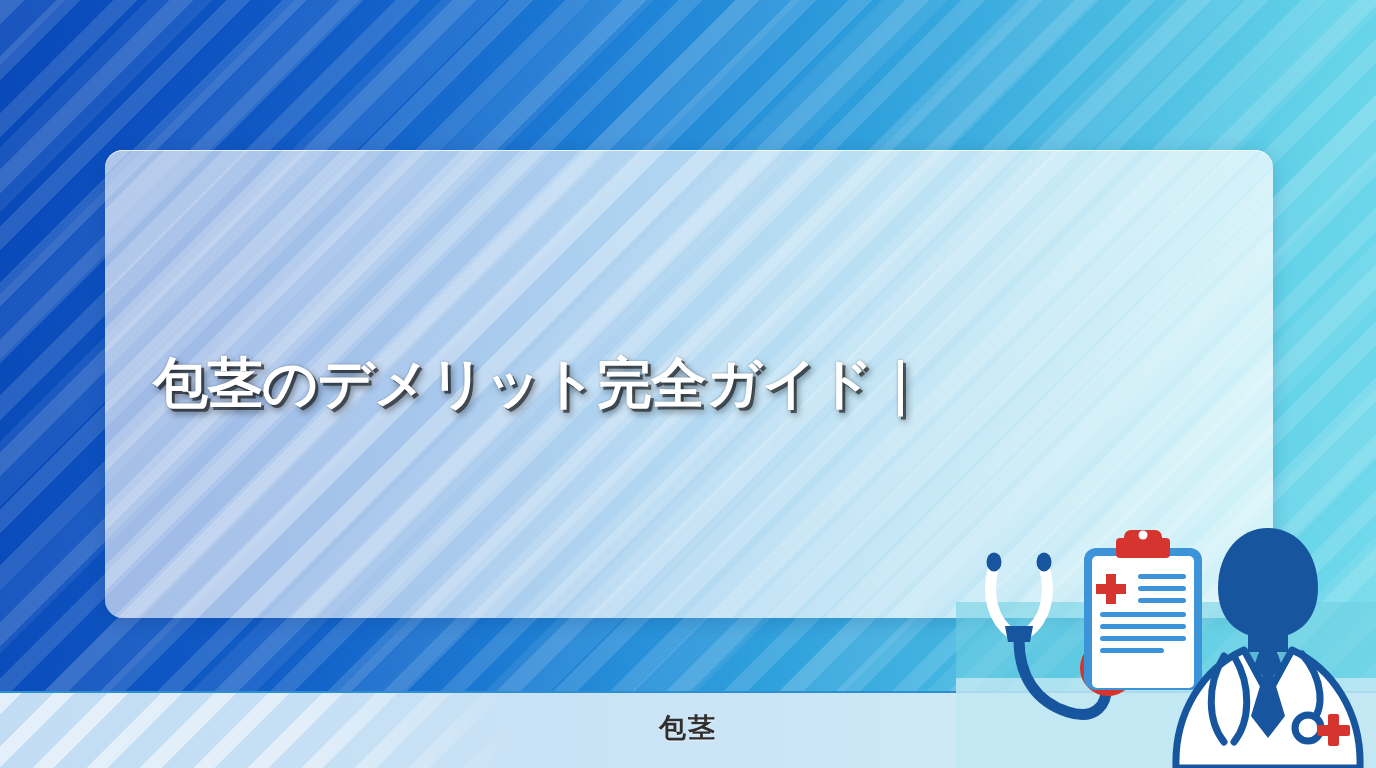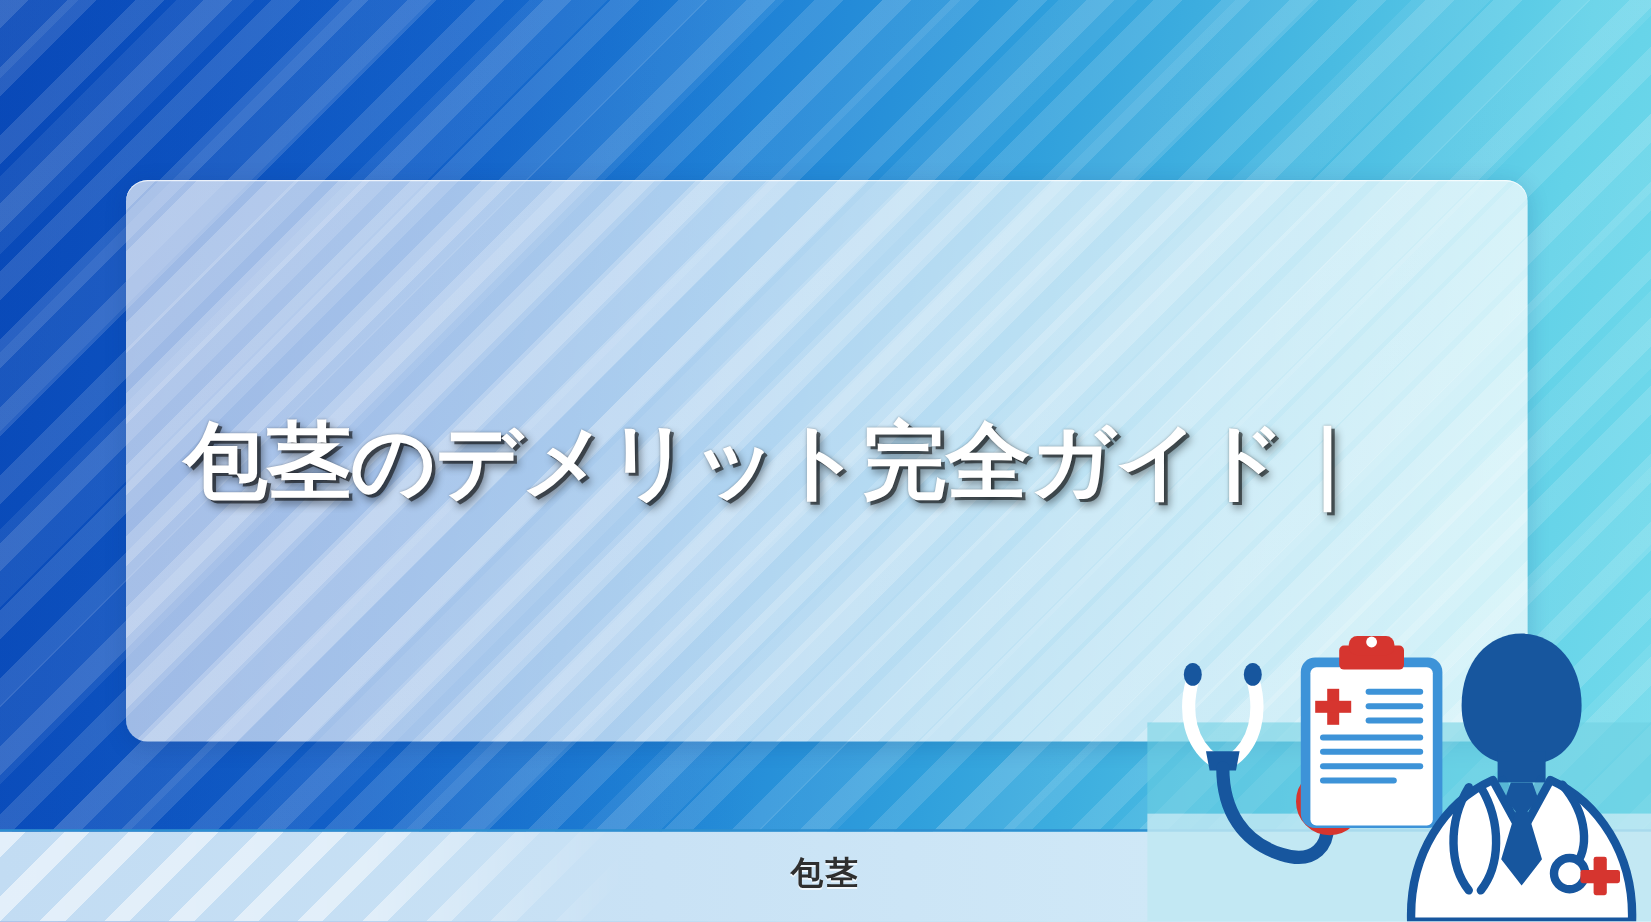--- a/index.html
+++ b/index.html
@@ -105,21 +105,21 @@
       rgba(255,255,255,0.20) 18px,
       rgba(255,255,255,0.00) 18px,
       rgba(255,255,255,0.00) 42px);
     pointer-events:none;
   }
 
   .title-text {
     position:relative;
     z-index:3;
     padding:0 50px 0 48px;
-    font-size:70px;
+    font-size:55px;
     line-height:1.30;
     font-weight:900;
     color:#ffffff;
     letter-spacing:-0.5px;
     text-shadow:
        3px 3px 0 rgba(0,0,0,0.55),
        4px 5px 7px rgba(0,0,0,0.45),
        0 0 2px rgba(0,0,0,0.35);
     width:100%;
   }

